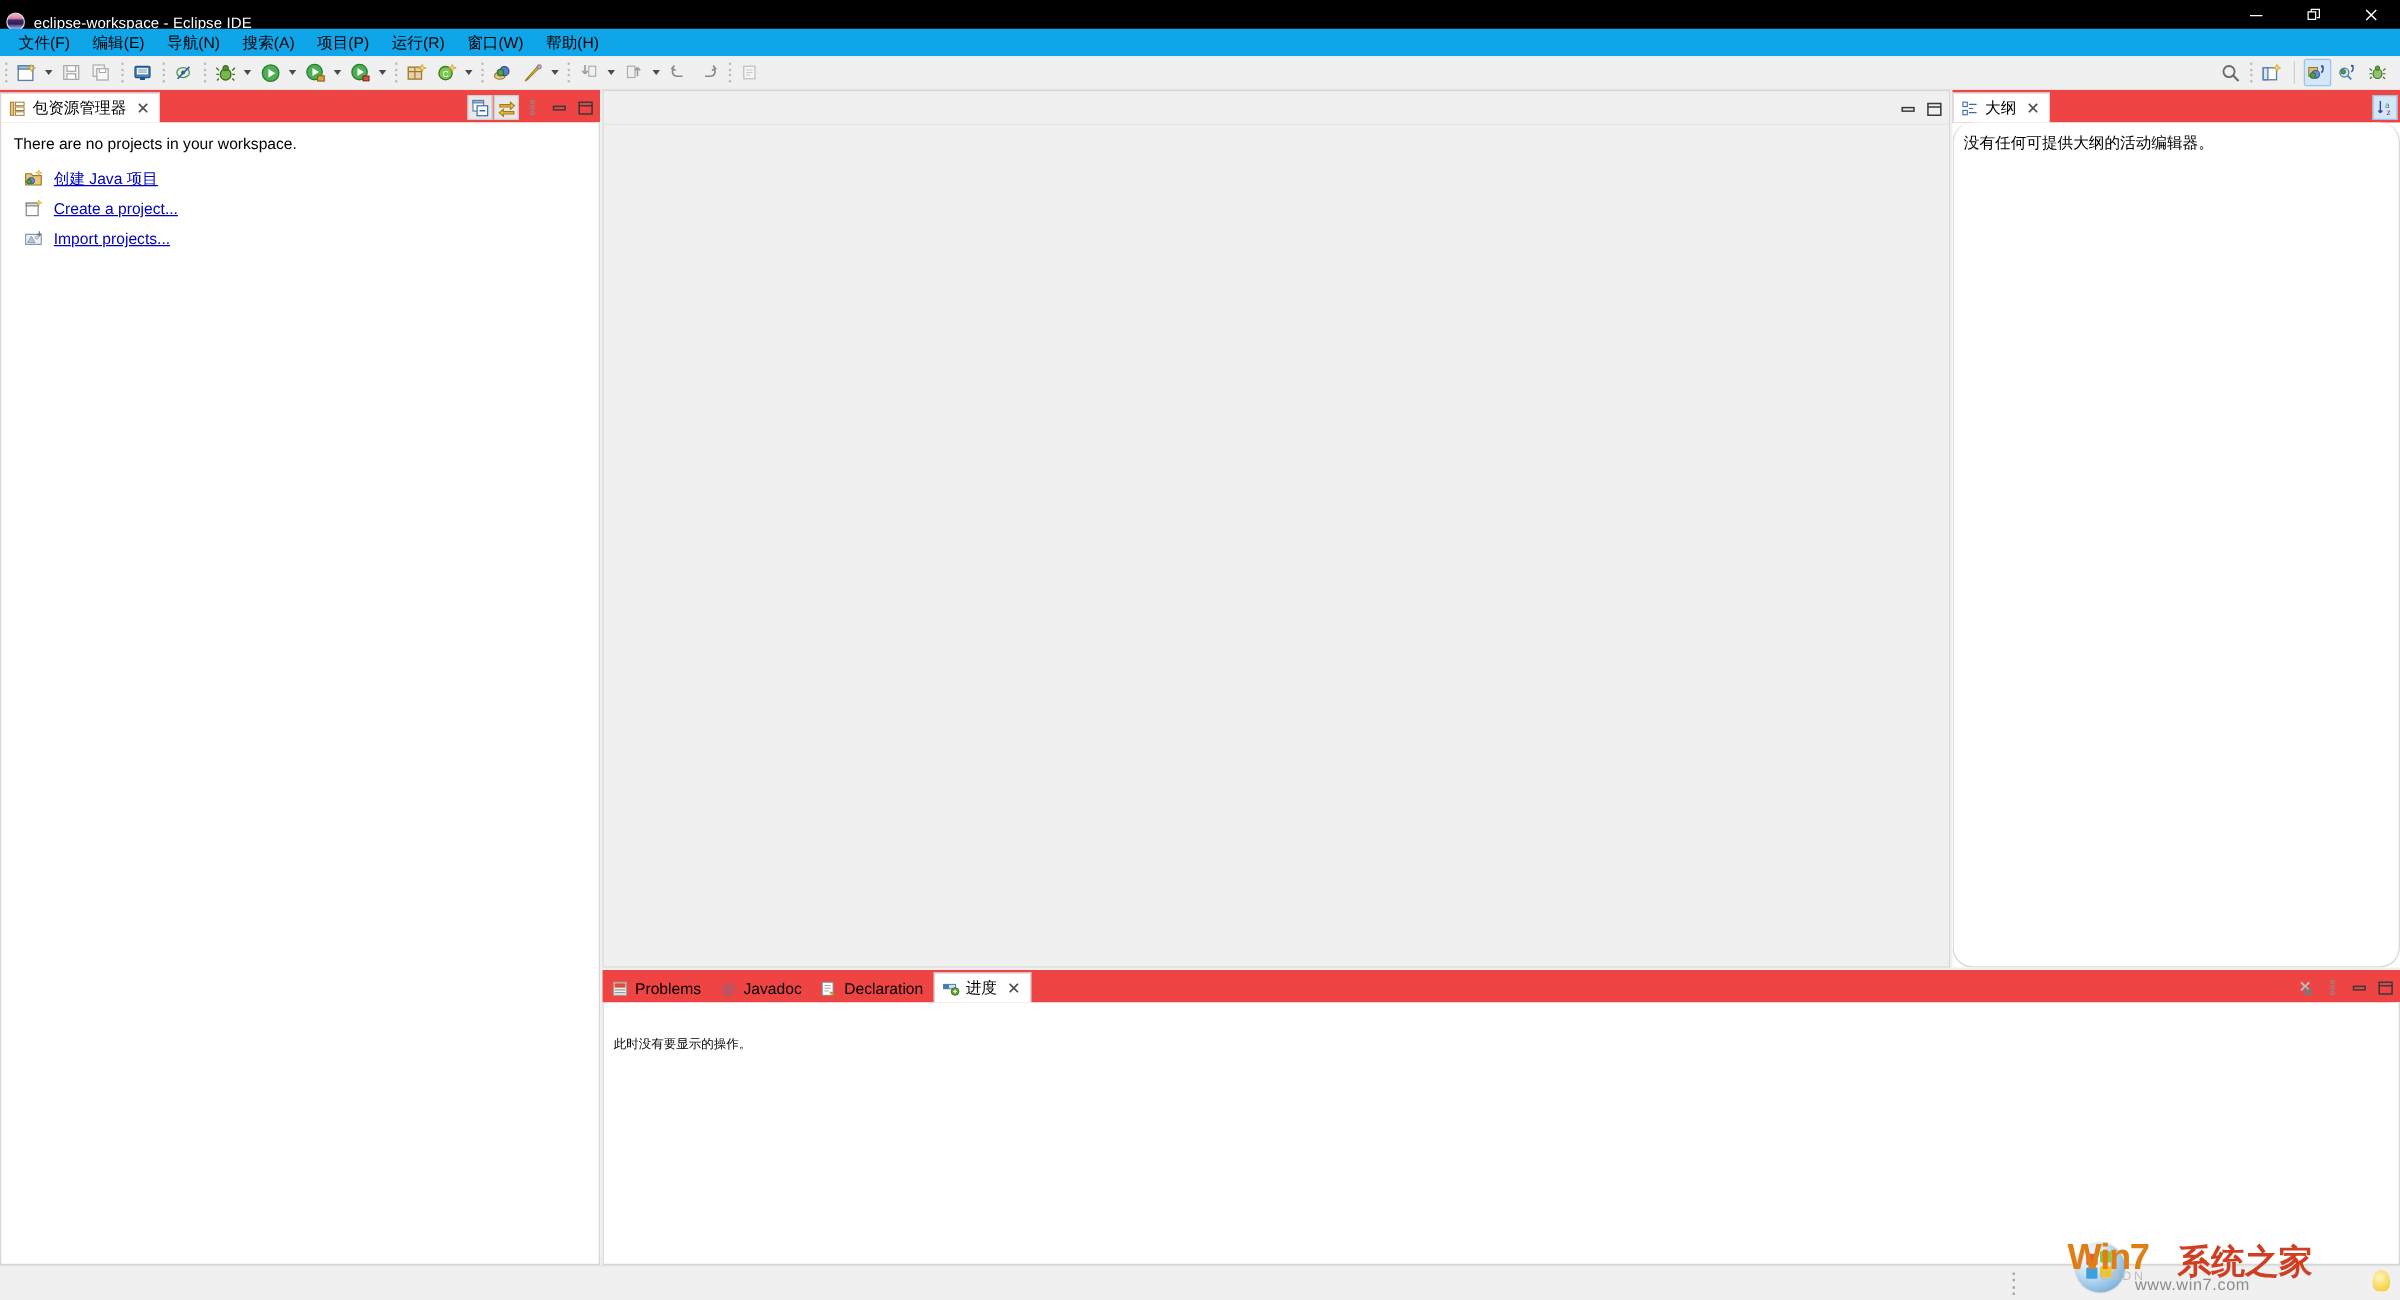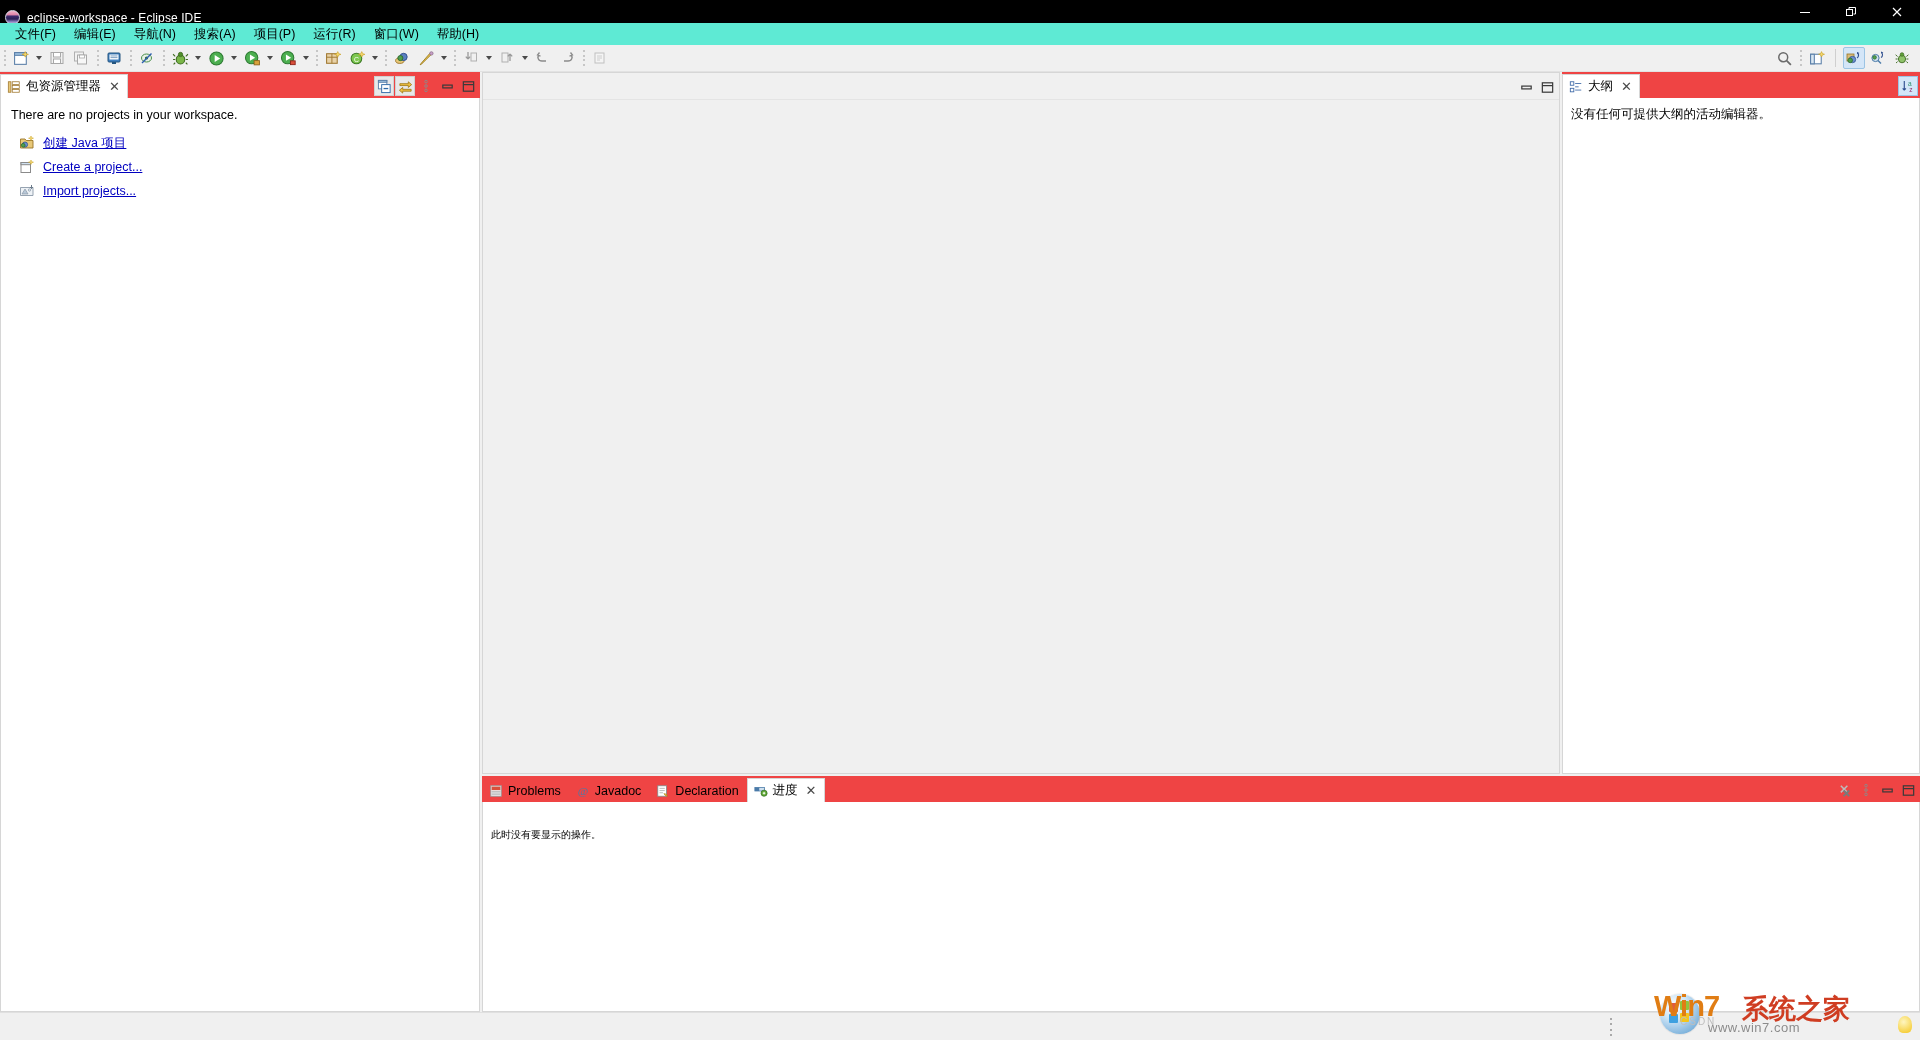--- a/index.html
+++ b/index.html
@@ -44,21 +44,21 @@
     width: 46px; height: 23px;
     display: flex; align-items: center; justify-content: center;
     color: #ffffff; font-size: 12px; line-height: 1;
   }
   .win-btn svg { display:block; }
 
   
   .menubar {
     position: absolute; top: 23px; left: 0;
     width: 1920px; height: 22px;
-    background: #5eead4;
+    background: #0ea5e9;
     display: flex; align-items: center;
     padding-left: 6px;
     box-sizing: border-box;
   }
   .menu-item {
     font-size: 12.5px; color: #000000;
     padding: 2px 9px;
     white-space: nowrap;
   }
 
@@ -704,21 +704,21 @@
             </svg>
           </div>
           <div class="ptb-btn">
             <svg class="icon-svg" width="15" height="15" viewBox="0 0 16 16">
               <rect x="2.5" y="3" width="11" height="10" fill="none" stroke="#3a3a3a" stroke-width="1.3"></rect>
               <path d="M2.5 6 H13.5" stroke="#3a3a3a" stroke-width="1.3"></path>
             </svg>
           </div>
         </div>
       </div>
-      <div class="part-body" style="top:26px;">
+      <div class="part-body" style="top:26px;border-radius:16px;">
         <div class="outline-msg">没有任何可提供大纲的活动编辑器。</div>
       </div>
     </div>
 
     <div class="part" style="left:482px; top:704px; width:1438px; height:236px;">
       <div class="part-tabbar" style="width:1438px;">
 
         <div class="vtab inactive">
           <span>
             <svg class="icon-svg" width="14" height="14" viewBox="0 0 16 16">

